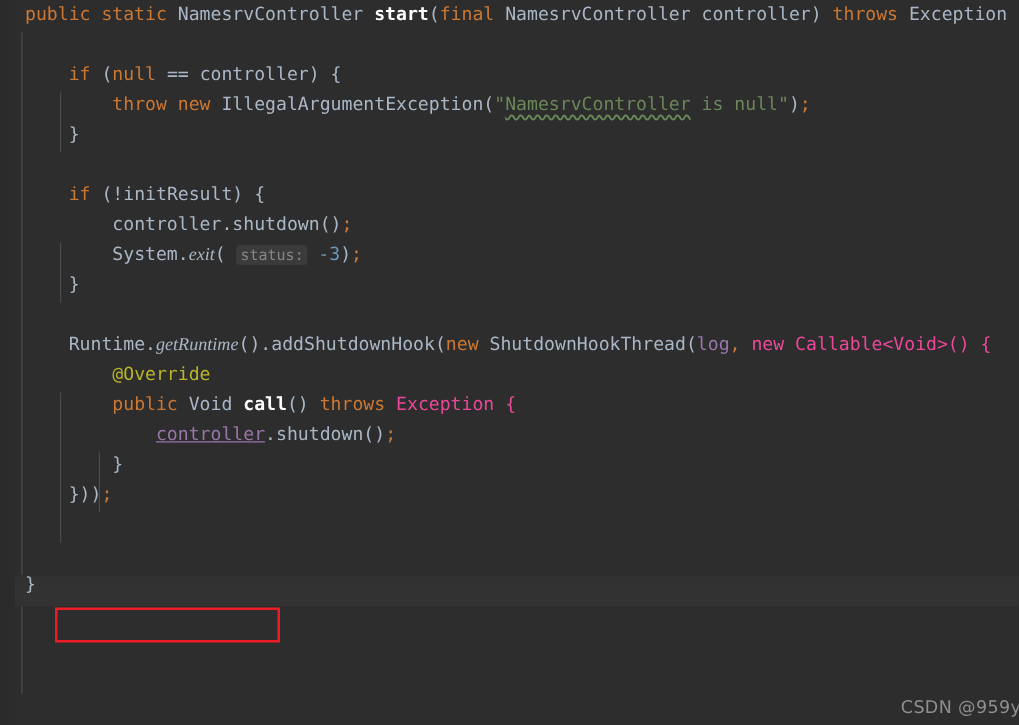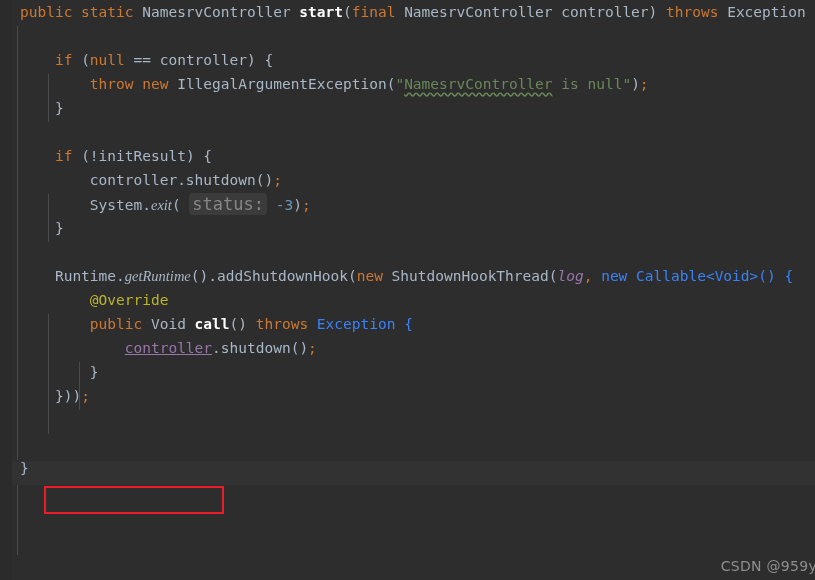--- a/index.html
+++ b/index.html
@@ -55,41 +55,41 @@
     z-index: 2;
   }
 
   
   .kw      { color: #cc7832; }            
   .type    { color: #a9b7c6; }            
   .decl    { color: #ffffff; font-weight: bold; } 
   .str     { color: #6a8759; }            
   .num     { color: #6897bb; }            
   .anno    { color: #bbb529; }            
-  .dim     { color: #3b82f6; text-align: center; }            
-  .field   { color: #9876aa; font-style: italic; }  
+  .dim     { color: #ec4899; text-align: center; }            
+  .field   { color: #9876aa; }  
   .captured{ color: #9876aa; text-decoration: underline; } 
   .meth    { color: #a9b7c6; font-style: italic; font-family: Liberation Serif, serif; }  
   .punct   { color: #a9b7c6; }
   .semi    { color: #cc7832; }
 
   
   .wavy {
     text-decoration: underline;
     text-decoration-style: wavy;
     text-decoration-color: #6a8759;
     text-underline-offset: 3px;
   }
 
   
   .hint {
     color: #868686;
     background: #3b3b3b;
     border-radius: 3px;
-    font-size: 17px;
+    font-size: 12px;
     padding: 1px 3px;
   }
 
   
   #redbox {
     position: absolute;
     border: 2px solid #ee1c25;
     box-sizing: border-box;
     z-index: 6;
     pointer-events: none;

